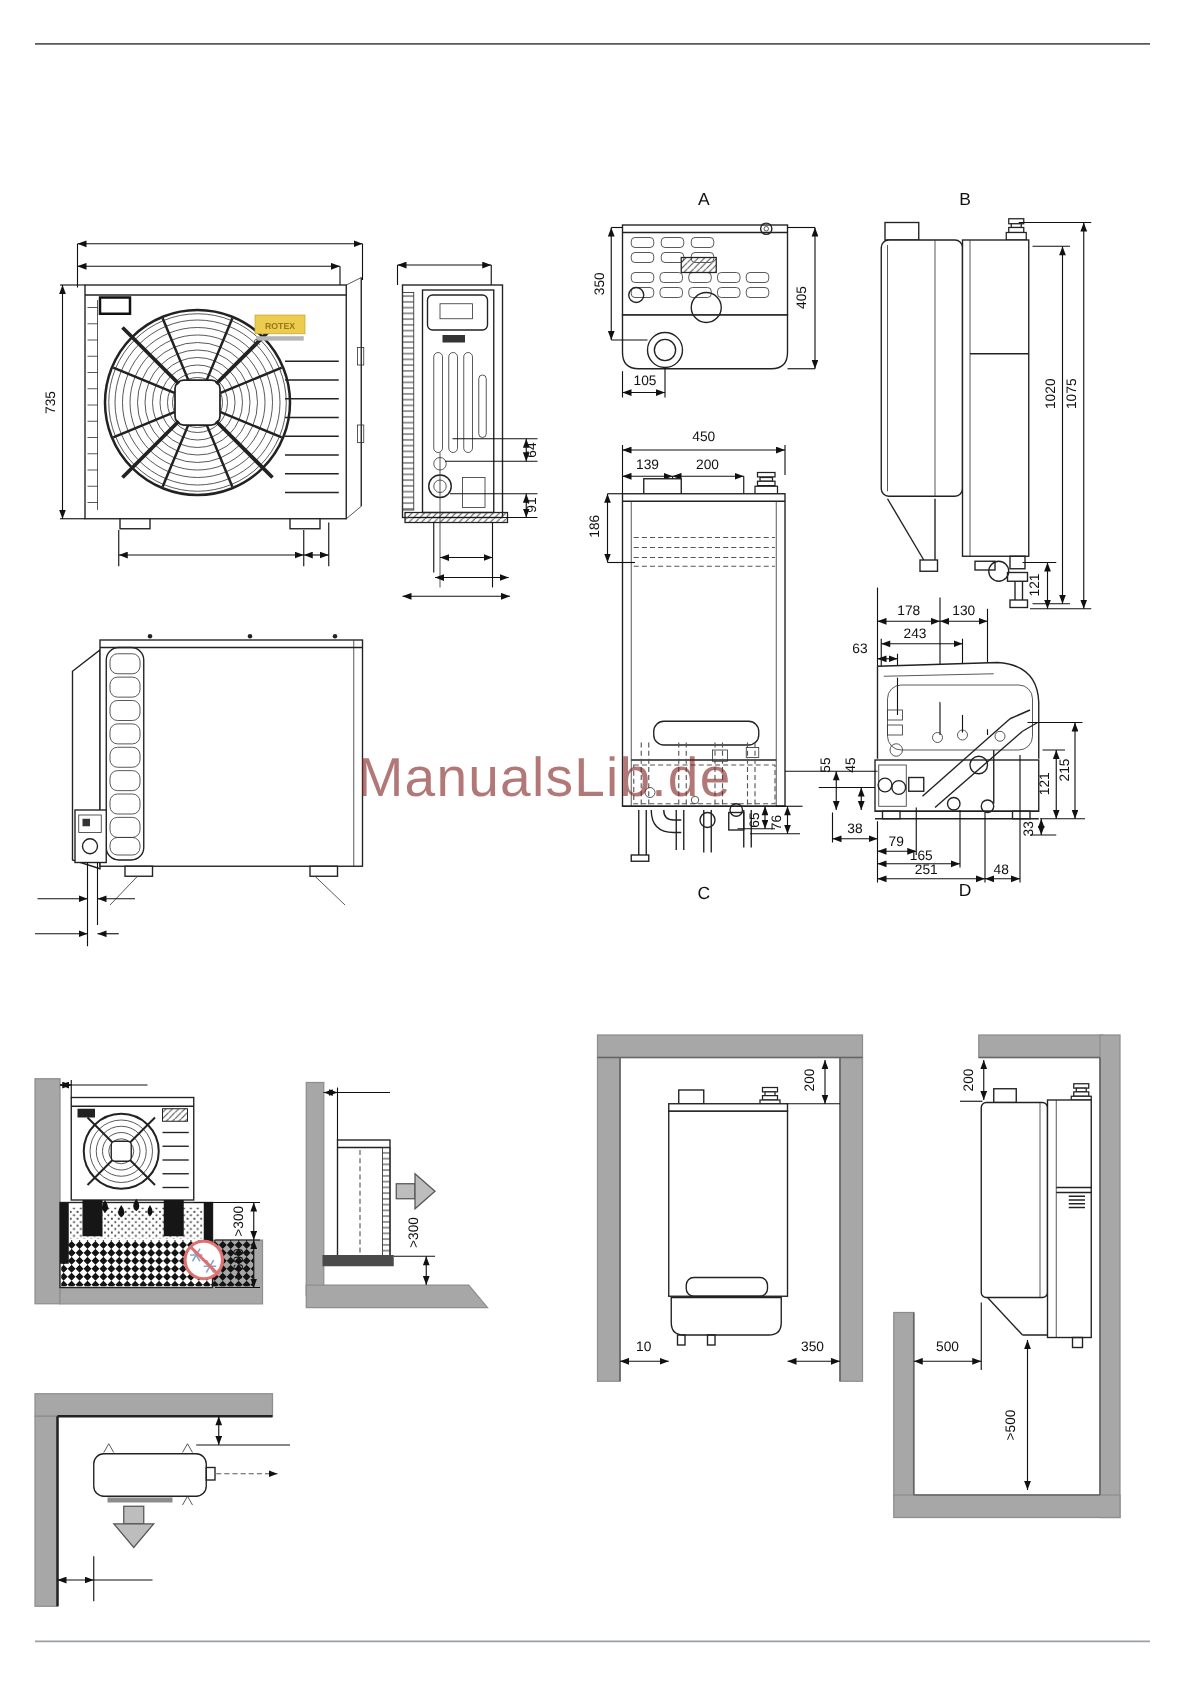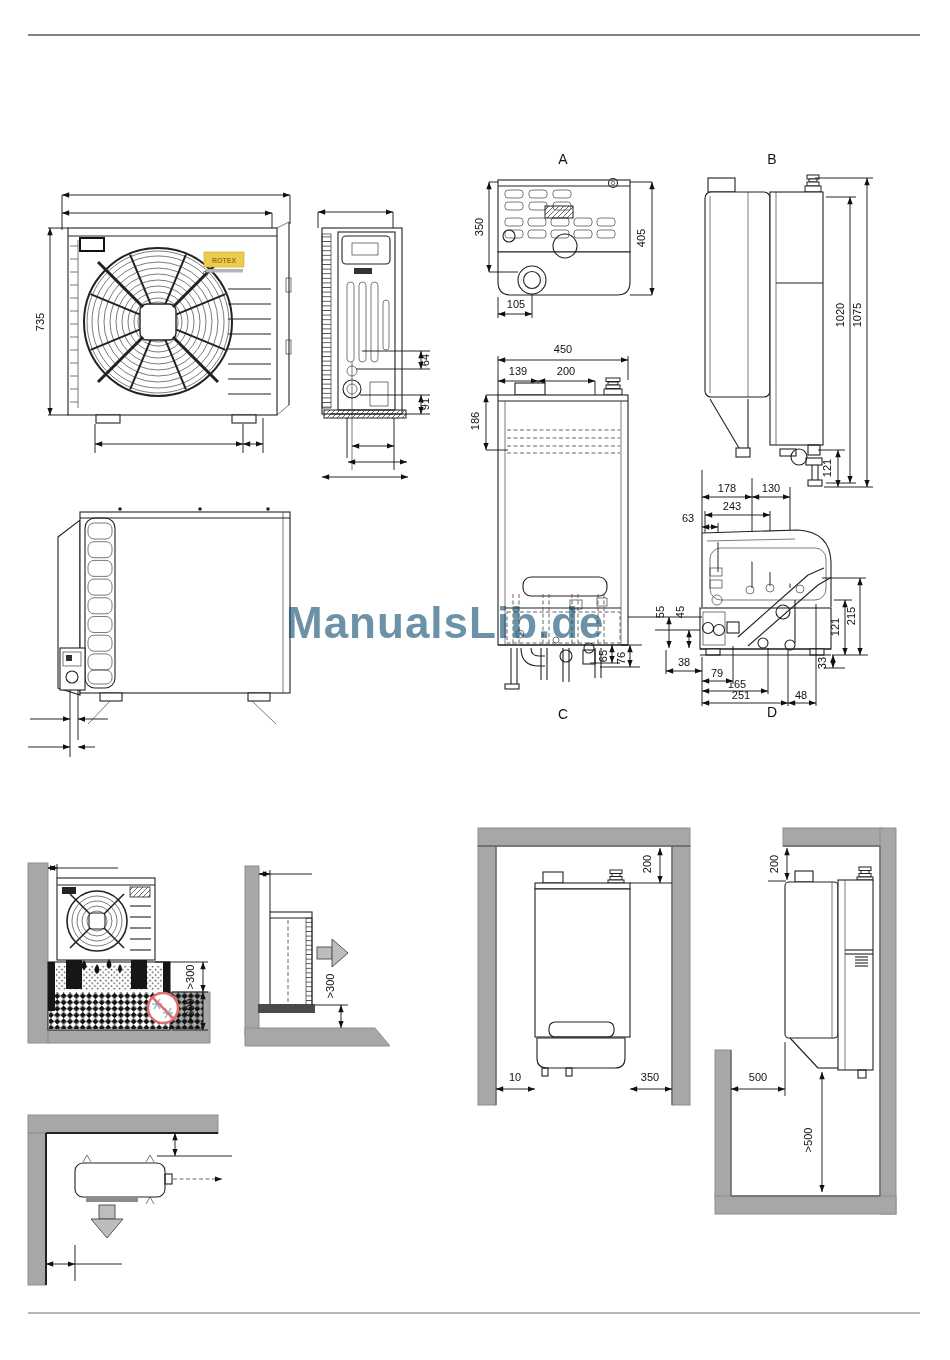--- a/index.html
+++ b/index.html
@@ -13,22 +13,22 @@
   .ln{stroke:#222;fill:none;stroke-width:1.1}
   .lw{stroke:#222;fill:#fff;stroke-width:1.1}
   .lt{stroke:#333;fill:none;stroke-width:.65}
   .dim{stroke:#111;fill:none;stroke-width:.9}
   .dm{marker-start:url(#as);marker-end:url(#ae)}
   .me{marker-end:url(#ae)}
   .dsh{stroke:#555;stroke-dasharray:4 2.5;fill:none;stroke-width:.9}
   .gray{fill:#a7a7a7;stroke:#8e8e8e;stroke-width:1}
   .blk{fill:#161616}
   .arr{fill:#bdbdbd;stroke:#555;stroke-width:1}
-  .wm{position:absolute;left:286px;top:598px;z-index:5;font-weight:bold;font-size:44px;
-      letter-spacing:1px;color:#0c4a6e;opacity:.6;pointer-events:none;white-space:nowrap}
+  .wm{position:absolute;left:286px;top:598px;z-index:5;font-weight:normal;font-size:44px;
+      letter-spacing:1px;color:#7f1d1d;opacity:.6;pointer-events:none;white-space:nowrap}
 </style>
 </head>
 <body>
 
 <div class="wm">ManualsLib.de</div>
 
 <svg width="950" height="1360" viewBox="0 0 950 1360">
 <defs>
   <marker id="ae" orient="auto" markerWidth="9" markerHeight="7" refX="8" refY="3">
     <path d="M0,0L8,3L0,6Z" fill="#111"></path>

